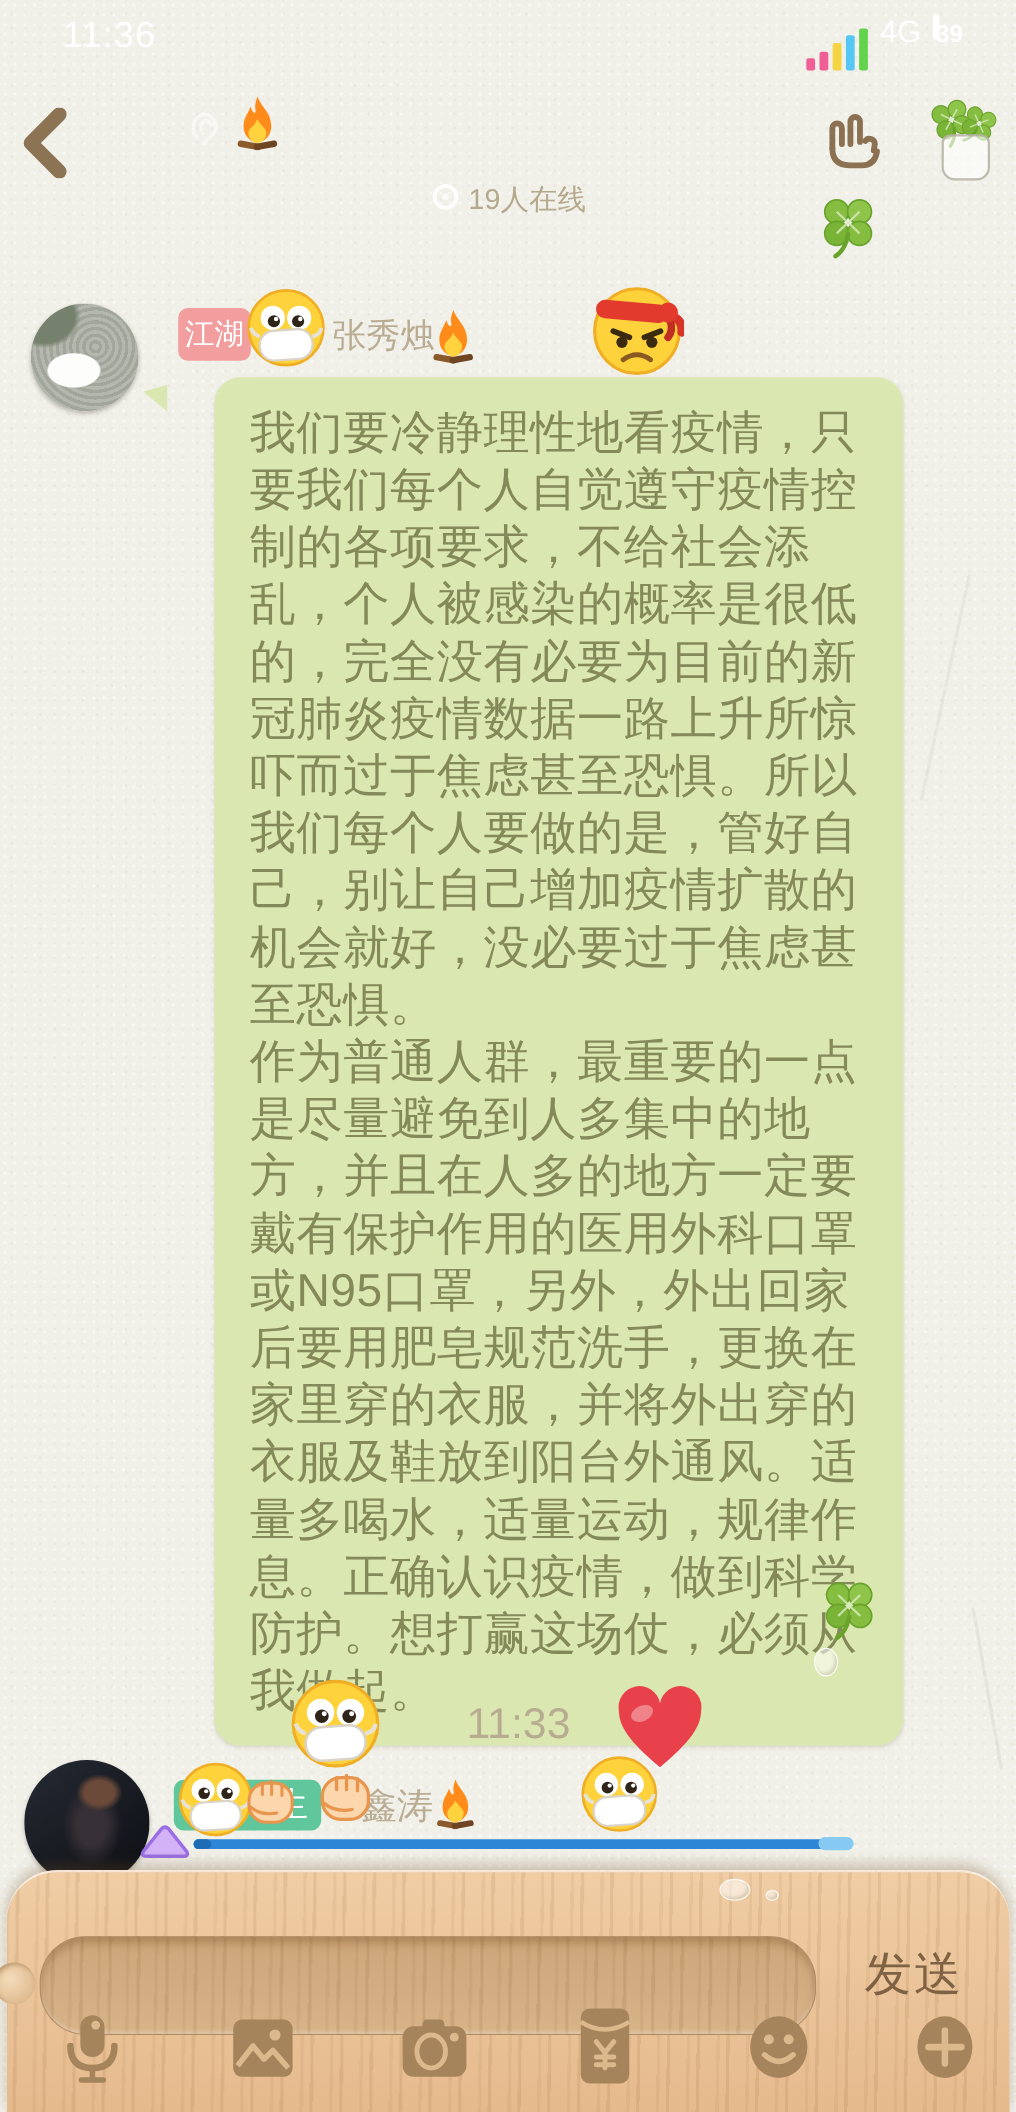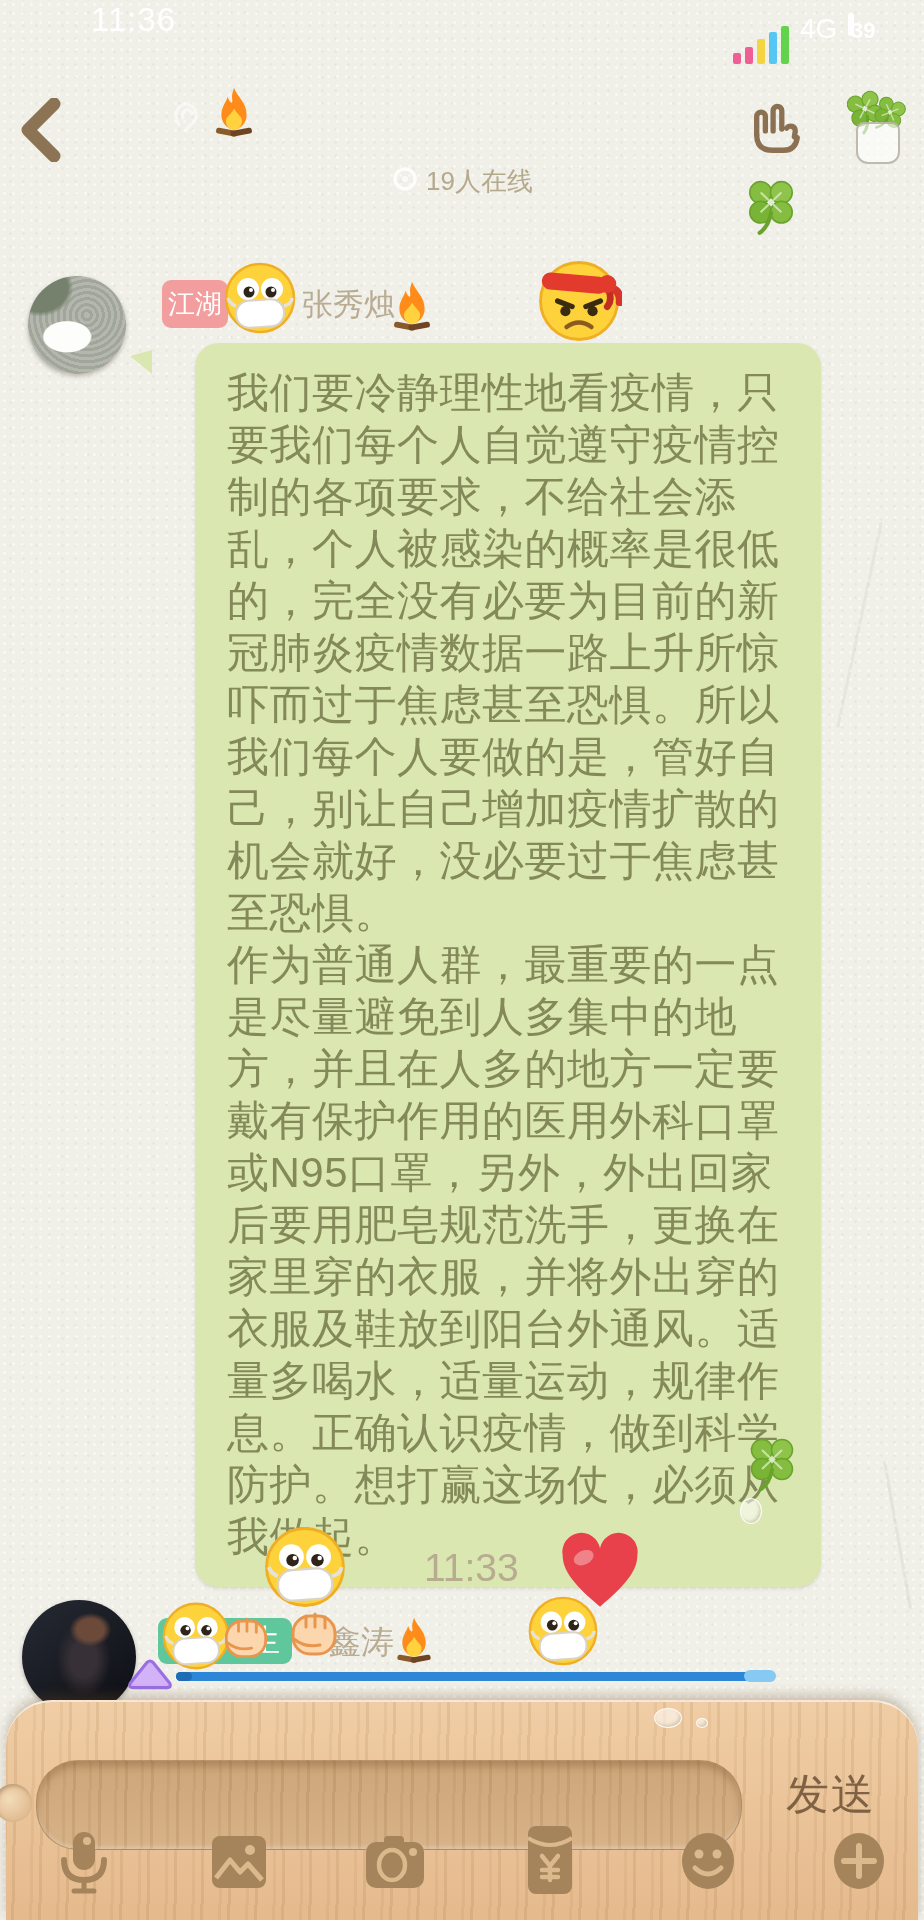--- a/index.html
+++ b/index.html
@@ -133,21 +133,21 @@
 
 <div class="screen">
 
   <div class="abs crack" style="left:858px;top:520px;height:210px;transform:rotate(12deg);opacity:.22;"></div>
   <div class="abs crack" style="left:757px;top:845px;height:300px;transform:rotate(8deg);opacity:.4;"></div>
   <div class="abs crack" style="left:728px;top:1120px;height:260px;transform:rotate(-4deg);opacity:.3;"></div>
   <div class="abs crack" style="left:706px;top:1330px;height:220px;transform:rotate(14deg);opacity:.28;"></div>
   <div class="abs crack" style="left:896px;top:1460px;height:150px;transform:rotate(-10deg);opacity:.25;"></div>
 
   <div class="abs" style="left:0;top:0;width:924px;height:62px;">
-    <span class="abs time" style="left:57px;top:1px;margin-left:34px;">11:36</span>
+    <span class="abs time" style="left:57px;top:13px;">11:36</span>
     <span class="abs sig" style="left:733px;top:24px;">
       <i style="height:11px;background:#ef5f96;"></i>
         <i style="height:17px;background:#ef5f96;"></i>
       <i style="height:25px;background:#f5d442;"></i>
         <i style="height:32px;background:#56c7f4;"></i>
       <i style="height:38px;background:#63d34e;"></i>
     </span>
     <span class="abs net" style="left:800px;top:13px;">4G</span>
     <span class="abs batt" style="left:848px;top:16px;">
       <span class="fill"></span>

